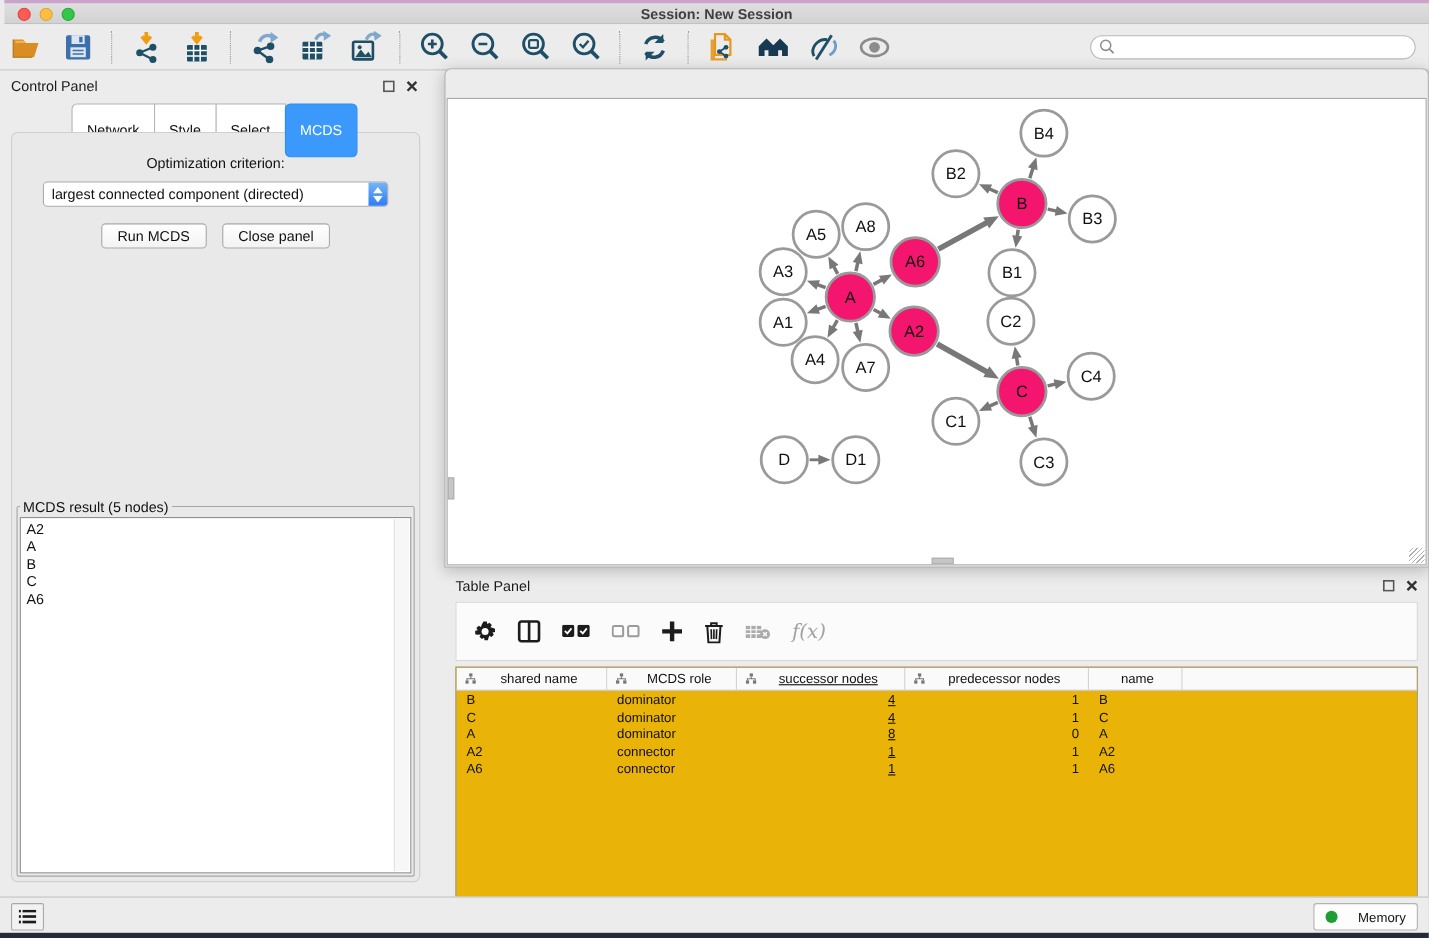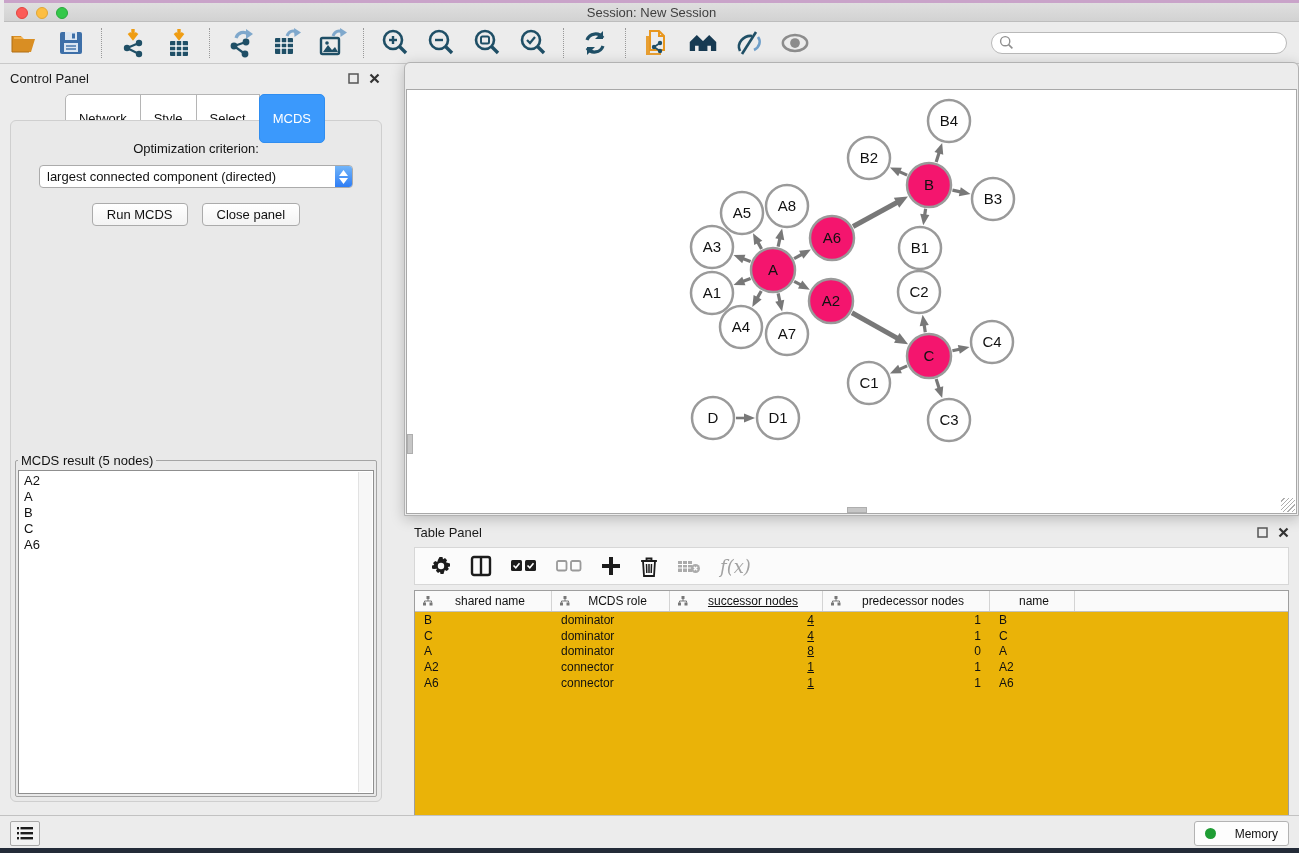--- a/index.html
+++ b/index.html
@@ -1,19 +1,19 @@
 <!DOCTYPE html>
 <html><head>
 <meta charset="utf-8">
 <style>
   html,body{margin:0;padding:0;background:#444;}
   .app{position:relative;width:1299px;height:853px;background:#ececec;font-family:"Liberation Sans",sans-serif;overflow:hidden;-webkit-font-smoothing:antialiased;}
 
   
-  .titlebar{position:absolute;top:0;left:4px;right:0;height:22px;background:linear-gradient(#dfdfdf,#d2d2d2);border-top:3px solid #c9a3c9;box-sizing:border-box;display:flex;align-items:center;justify-content:center;font-size:13px;color:#3f3f3f;border-bottom:1px solid #bdbdbd;}
+  .titlebar{position:absolute;top:0;left:4px;right:0;height:22px;background:linear-gradient(#dfdfdf,#d2d2d2);border-top:3px solid #c9a3c9;box-sizing:border-box;display:flex;align-items:center;justify-content:center;font-size:13px;color:#3f3f3f;border-bottom:1px solid #bdbdbd;font-weight:bold;}
   .lights{position:absolute;left:12px;top:4px;display:flex;gap:8px;}
   .light{width:12px;height:12px;border-radius:50%;}
   .light.red{background:#fc5b57;border:1px solid #e2453f;box-sizing:border-box;}
   .light.yellow{background:#fdbe41;border:1px solid #e0a636;box-sizing:border-box;}
   .light.green{background:#34c84a;border:1px solid #2aa83d;box-sizing:border-box;}
 
   
   .toolbar{position:absolute;top:22px;left:0;right:0;height:42px;display:flex;align-items:center;background:#ececec;border-bottom:1px solid #c9c9c9;box-sizing:border-box;}
   .tgroup{display:flex;align-items:center;gap:16px;padding:0 15px;}
   .tsep{width:1px;height:30px;border-left:1px dotted #999;}
@@ -48,21 +48,21 @@
   .nw-titlebar{height:26px;background:linear-gradient(#ececec,#d8d8d8);border-bottom:1px solid #b2b2b2;border-radius:5px 5px 0 0;position:relative;display:flex;align-items:center;justify-content:center;font-size:13px;color:#2e2e2e;}
   .nw-lights{position:absolute;left:11px;top:7px;display:flex;gap:7px;}
   .nw-canvas{position:absolute;top:26px;left:1px;right:1px;bottom:1px;background:#fff;border:1px solid #a8a8a8;box-sizing:border-box;overflow:hidden;}
   .grip{position:absolute;right:1px;bottom:1px;width:14px;height:14px;background:repeating-linear-gradient(135deg,transparent,transparent 2px,#9a9a9a 2px,#9a9a9a 3px);opacity:.8;cursor:nwse-resize;}
   .nub-left{position:absolute;left:0;top:344px;width:4px;height:18px;background:#c6c6c6;border:1px solid #aeaeae;}
   .nub-bottom{position:absolute;left:440px;bottom:0;width:18px;height:4px;background:#c6c6c6;border:1px solid #aeaeae;}
 
   
   .tp{position:absolute;left:404px;top:520px;width:895px;height:295px;}
   .tp-header{height:24px;display:flex;align-items:center;padding:0 10px;font-size:13px;color:#1a1a1a;}
-  .tp-toolbar{margin:3px 10px 0;height:38px;background:#fbfbfb;border:1px solid #d7d7d7;display:flex;align-items:center;gap:19px;padding:0 16px;box-sizing:border-box;}
+  .tp-toolbar{margin:3px 10px 0;height:54px;background:#fbfbfb;border:1px solid #d7d7d7;display:flex;align-items:center;gap:19px;padding:0 16px;box-sizing:border-box;}
   .tbicon{display:flex;align-items:center;justify-content:center;cursor:pointer;}
   .fx{font-family:"DejaVu Serif","Liberation Serif",serif;font-style:italic;font-size:18px;color:#a2a2a2;cursor:default;}
   .tp-table{margin:5px 10px 17px;height:228px;border:1px solid #9e9e9e;background:#eab308;overflow:hidden;box-sizing:border-box;}
   .thead{display:flex;height:20px;background:#fafafa;border-bottom:1px solid #c2c2c2;font-size:12px;color:#111;align-items:stretch;}
   .th{display:flex;align-items:center;border-right:1px solid #d4d4d4;box-sizing:border-box;padding:0 4px 0 8px;}
   .th .lbl{flex:1;text-align:center;}
   .th.no-icon .lbl{text-align:center;}
   .trow{display:flex;height:15.8px;font-size:12px;color:#111;align-items:center;}
   .td{box-sizing:border-box;padding:0 4px 0 9px;overflow:hidden;white-space:nowrap;}
   .td.num{text-align:right;padding-right:9px;}

